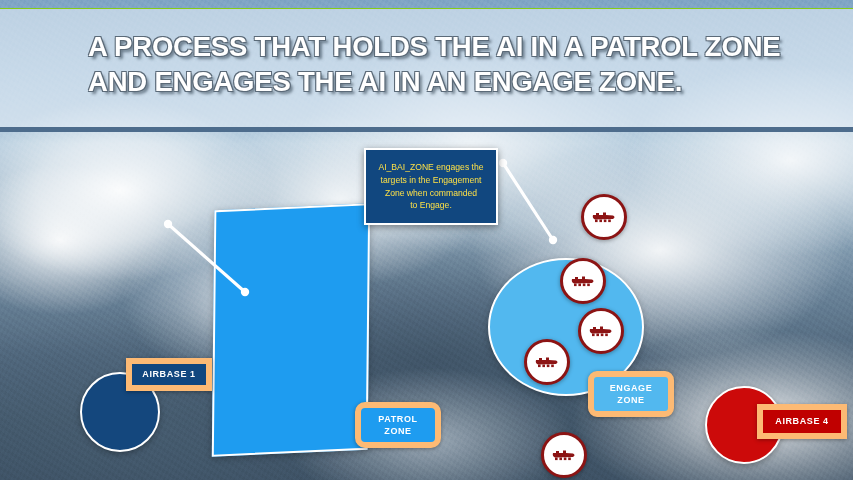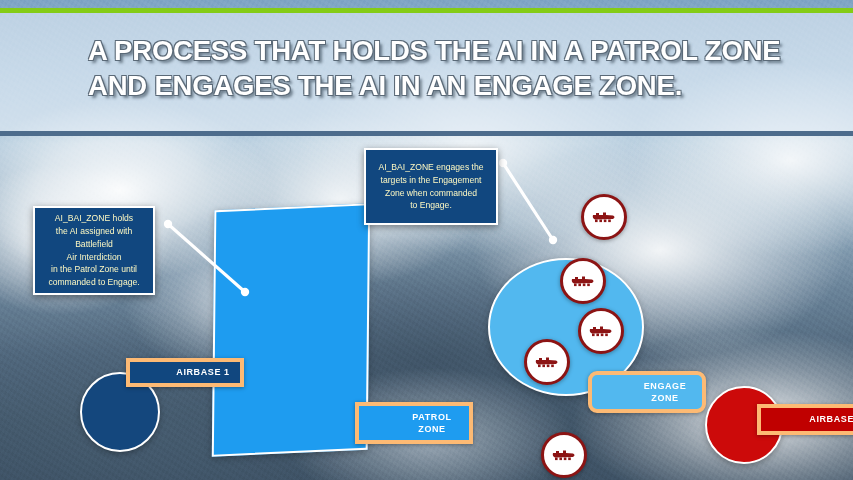--- a/index.html
+++ b/index.html
@@ -26,21 +26,21 @@
   }
   .sky-grain{position:absolute;inset:0;
     background:
       repeating-linear-gradient(115deg, rgba(255,255,255,.035) 0 2px, rgba(0,0,0,.025) 2px 4px),
       repeating-linear-gradient(32deg, rgba(255,255,255,.03) 0 3px, rgba(0,0,0,.02) 3px 6px);
     mix-blend-mode:overlay;opacity:.55;}
 
   
   .banner{position:absolute;left:0;top:8px;width:853px;height:118px;
     background:rgba(226,236,245,.62);
-    border-top:5px solid #84cc16;border-bottom:5px solid #4d6c8c;}
+    border-top:1px solid #84cc16;border-bottom:5px solid #4d6c8c;}
   .banner-title{position:absolute;left:88px;top:20px;width:720px;
     font-size:27.5px;font-weight:bold;line-height:1.28;
     letter-spacing:-.2px;color:#ffffff;
     text-shadow:
       -1px -1px 0 #5b6a78, 1px -1px 0 #5b6a78, -1px 1px 0 #5b6a78, 1px 1px 0 #5b6a78,
       3px 3px 3px rgba(30,45,60,.55);}
 
   
   .patrol-zone{position:absolute;left:213px;top:207px;width:152px;height:242px;
     background:#1e9cf0;border:2px solid #ffffff;
@@ -58,35 +58,35 @@
 
   
   .unit{position:absolute;width:40px;height:40px;border-radius:50%;
     background:#ffffff;border:3px solid #8c1414;
     box-shadow:0 1px 4px rgba(0,0,0,.35);
     display:flex;align-items:center;justify-content:center;}
   .unit svg{display:block;}
 
   
   .callout{position:absolute;background:#11477f;border:2px solid #ffffff;
-    color:#fef9c3;text-align:center;
+    color:#fde047;text-align:center;
     box-shadow:0 2px 7px rgba(0,0,0,.42);
     display:flex;align-items:center;justify-content:center;}
   .callout-text{font-size:8.6px;line-height:1.5;padding:4px 7px;white-space:pre-line;}
   .callout-bai-hold{left:33px;top:206px;width:118px;height:85px;}
   .callout-bai-engage{left:364px;top:148px;width:130px;height:73px;}
 
   
   .leader{position:absolute;left:0;top:0;width:853px;height:480px;pointer-events:none;}
 
   
-  .label{position:absolute;border:4px solid #fdba74;color:#ffffff;
+  .label{position:absolute;border:6px solid #fdba74;color:#ffffff;
     text-align:center;font-size:9px;font-weight:bold;letter-spacing:.6px;
     line-height:1.35;display:flex;align-items:center;justify-content:center;
-    box-shadow:0 1px 4px rgba(0,0,0,.35);padding-left:36px;}
+    box-shadow:0 1px 4px rgba(0,0,0,.35);}
   .label-airbase-1{left:126px;top:358px;width:74px;height:21px;background:#11477f;}
   .label-patrol{left:355px;top:402px;width:74px;height:34px;background:#1e9cf0;}
   .label-engage{left:588px;top:371px;width:74px;height:34px;background:#52b8ef;}
   .label-airbase-4{left:757px;top:404px;width:78px;height:23px;background:#c00000;}
 </style>
 </head>
 <body>
 
 <div id="slide">
 
@@ -152,35 +152,27 @@
   <div class="unit" style="left:541px;top:432px;">
     <svg width="26" height="15" viewBox="0 0 26 15">
       <path d="M2 5 L5 5 L5 3 L8 3 L8 5 L12 5 L12 2.5 L15 2.5 L15 5 L22 5.5 Q25 7 22 9 L4 9.5 Q1 8 2 5 Z" fill="#8c1414"></path>
       <rect x="4" y="9.5" width="2.6" height="2.6" fill="#8c1414"></rect>
       <rect x="8.4" y="9.5" width="2.6" height="2.6" fill="#8c1414"></rect>
       <rect x="12.8" y="9.5" width="2.6" height="2.6" fill="#8c1414"></rect>
       <rect x="17.2" y="9.5" width="2.6" height="2.6" fill="#8c1414"></rect>
     </svg>
   </div>
 
-  <div class="callout callout-bai-hold">
-    <div class="callout-text">AI_BAI_ZONE holds
-the AI assigned with
-Battlefield
-Air Interdiction
-in the Patrol Zone until
-commanded to Engage.</div>
-  </div>
   <div class="callout callout-bai-engage">
     <div class="callout-text">AI_BAI_ZONE engages the
 targets in the Engagement
 Zone when commanded
 to Engage.</div>
   </div>
 
   <div class="label label-airbase-1">AIRBASE 1</div>
-  <div class="label label-patrol" style="white-space:pre-line;">PATROL
+  <div class="label label-patrol" style="white-space:pre-line;border-radius:10px;">PATROL
 ZONE</div>
   <div class="label label-engage" style="white-space:pre-line;border-radius:9px;">ENGAGE
 ZONE</div>
   <div class="label label-airbase-4">AIRBASE 4</div>
 
 </div>
 
 </body></html>

